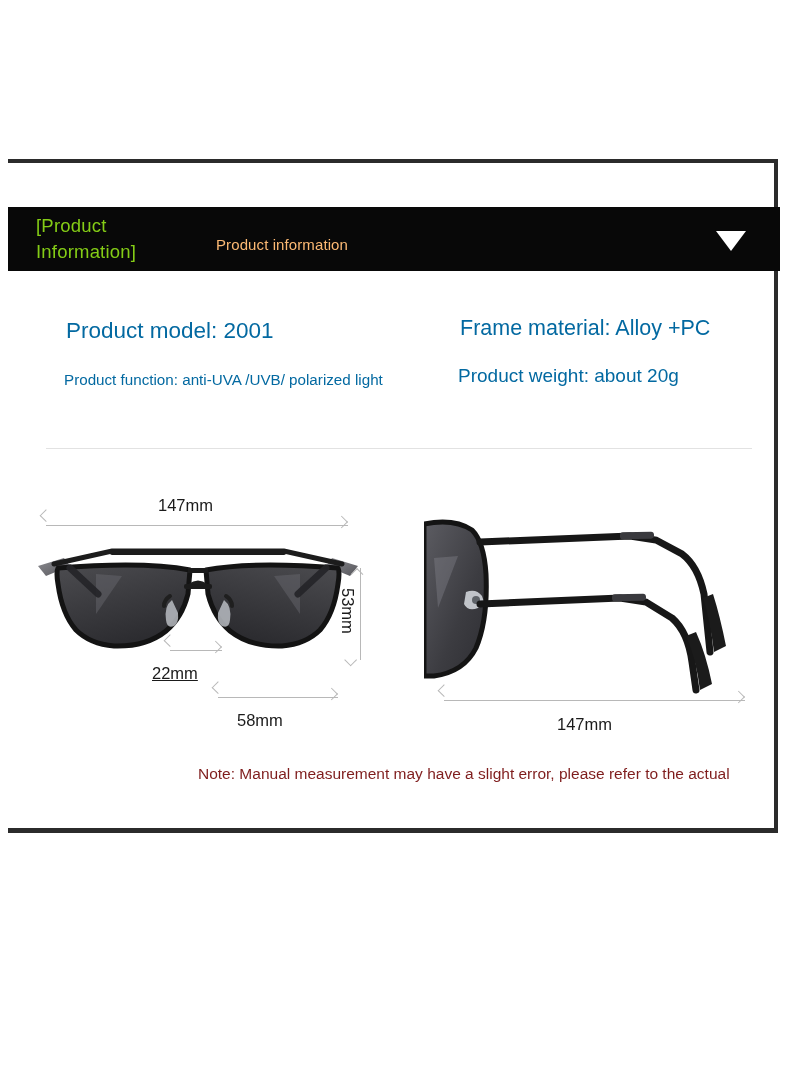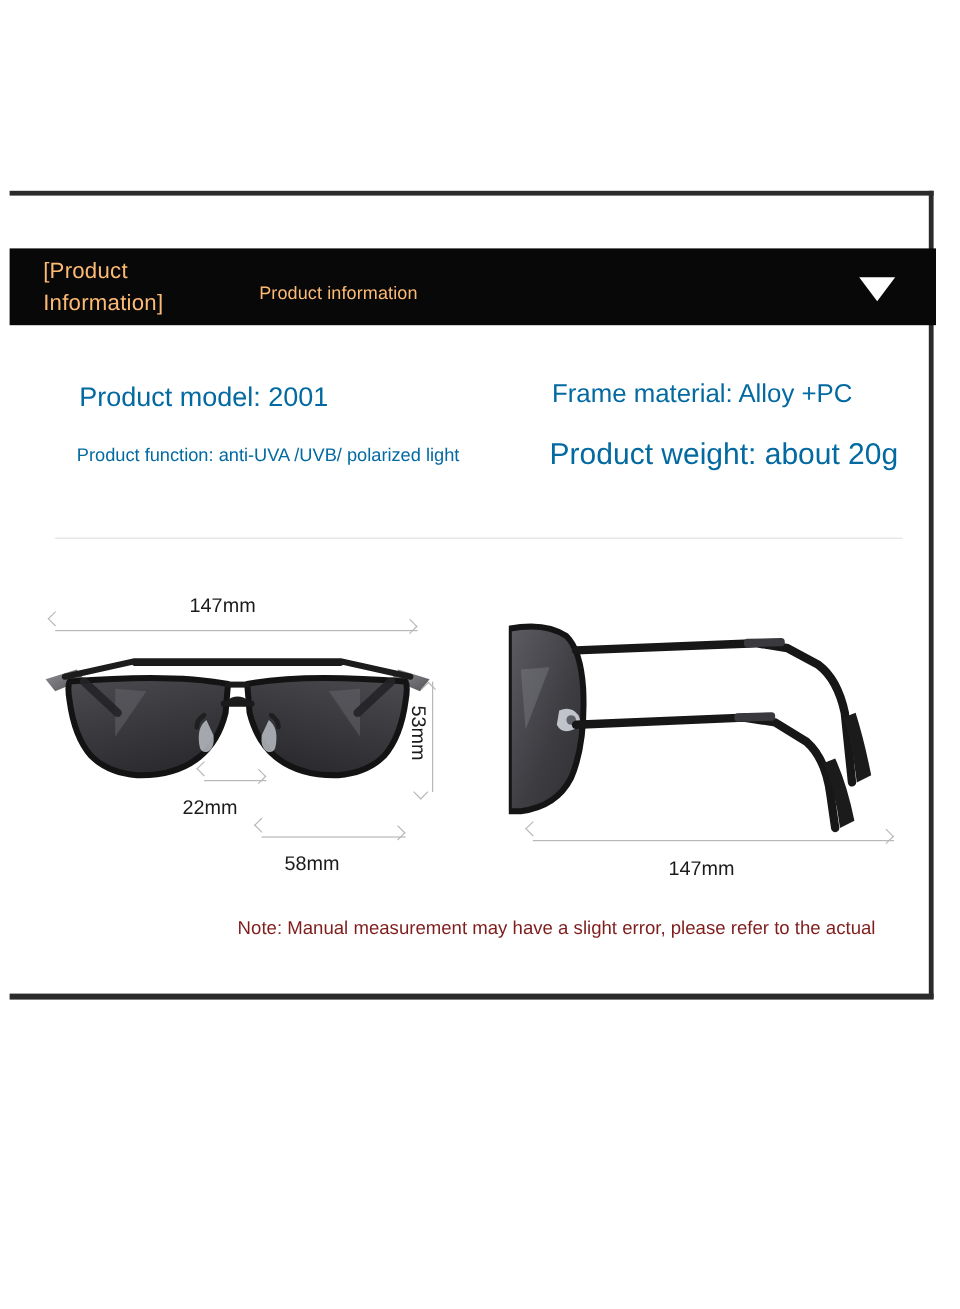--- a/index.html
+++ b/index.html
@@ -47,21 +47,21 @@
   .header-bar {
     position: absolute;
     left: 8px; top: 207px;
     width: 772px; height: 64px;
     background: #080808;
   }
   .header-title {
     position: absolute;
     left: 28px; top: 6px;
     width: 170px;
-    color: #fdba74;
+    color: #84cc16;
     font-size: 18.5px;
     line-height: 26px;
     letter-spacing: .2px;
   }
   .header-sub {
     position: absolute;
     left: 208px; top: 29px;
     color: #fdba74;
     font-size: 15px;
     letter-spacing: .1px;
@@ -77,38 +77,38 @@
 
   
   .spec {
     position: absolute;
     color: #0369a1;
     white-space: nowrap;
   }
   .spec-model   { left: 66px;  top: 318px; font-size: 22.5px; }
   .spec-func    { left: 64px;  top: 371px; font-size: 15.2px; }
   .spec-frame   { left: 460px; top: 316px; font-size: 21.5px; }
-  .spec-weight  { left: 458px; top: 365px; font-size: 25px; }
+  .spec-weight  { left: 458px; top: 365px; font-size: 19px; }
 
   .divider {
     position: absolute;
     left: 46px; top: 448px;
     width: 706px; height: 1px;
     background: #e2e2e2;
   }
 
   
   .dim-label {
     position: absolute;
     color: #1b1b1b;
     font-size: 16.5px;
     white-space: nowrap;
   }
   .dim-147-front { left: 158px; top: 496px; }
-  .dim-22        { left: 152px; top: 664px; }
+  .dim-22        { left: 152px; top: 664px; text-decoration: underline; }
   .dim-58        { left: 237px; top: 711px; }
   .dim-53 {
     left: 357px; top: 588px;
     transform: rotate(90deg);
     transform-origin: left top;
   }
   .dim-147-side  { left: 557px; top: 715px; }
 
   
   .arrow-h {

